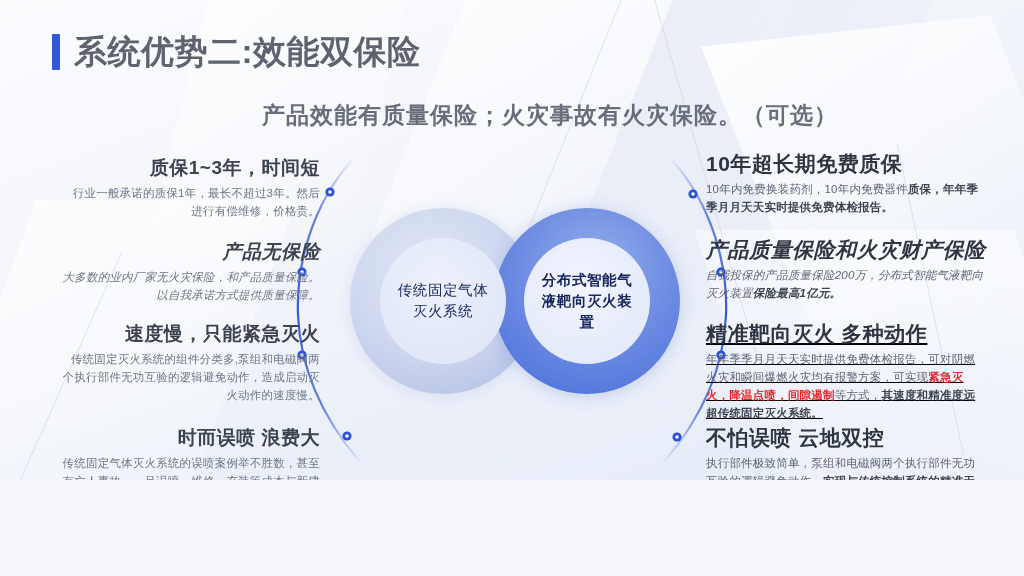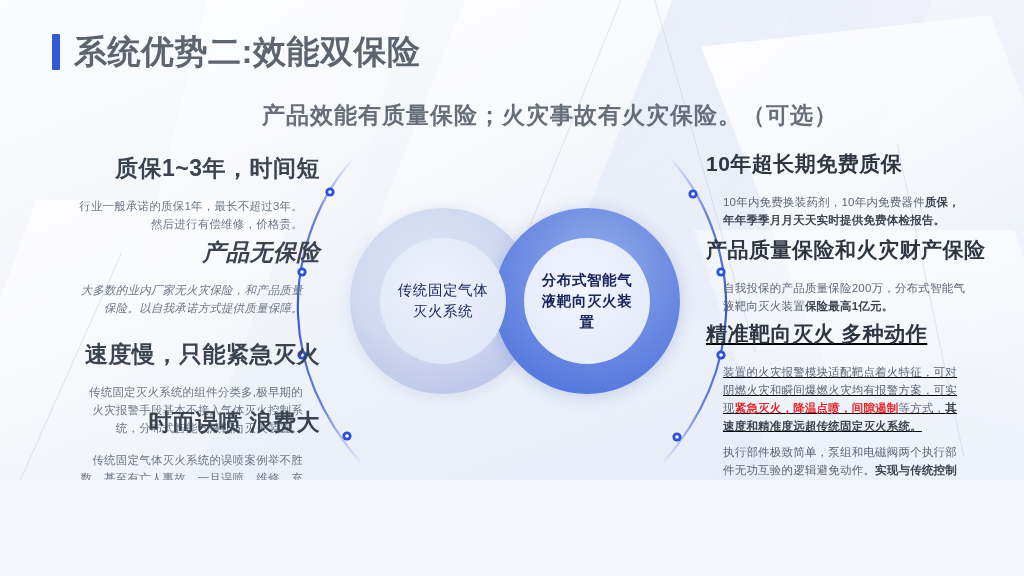--- a/index.html
+++ b/index.html
@@ -103,26 +103,26 @@
 
   
   .arcs{position:absolute;top:0;left:0;width:1024px;height:576px;pointer-events:none;}
 
   
   .col{position:absolute;top:0;}
   .col-left{left:62px;width:258px;text-align:right;}
   .col-right{left:706px;width:278px;text-align:left;}
   .item{position:absolute;width:100%;}
   .item-title{
-    font-size:23px;font-weight:bold;color:#3b4250;letter-spacing:.5px;
+    font-size:19px;font-weight:bold;color:#3b4250;letter-spacing:.5px;
     line-height:24px;margin:0 0 4px 0;white-space:nowrap;
   }
   .col-right .item-title{font-size:21px;color:#2f3642;}
   .item-desc{
-    font-size:11.5px;line-height:18px;color:#6e7686;letter-spacing:.2px;margin:17px;
+    font-size:11.5px;line-height:18px;color:#6e7686;letter-spacing:.2px;margin:0;
   }
   .col-right .item-desc{color:#5e6575;}
   .item-desc .hl{color:#e8252a;font-weight:bold;}
   .item-desc .b{font-weight:bold;color:#3d4450;}
 </style>
 </head>
 <body>
 
 <div class="slide">
 
@@ -197,41 +197,42 @@
 
   <div class="col col-left">
     <div class="item" style="top:156px;">
       <p class="item-title">质保1~3年，时间短</p>
       <p class="item-desc">行业一般承诺的质保1年，最长不超过3年。然后进行有偿维修，价格贵。</p>
     </div>
     <div class="item" style="top:240px;font-style:italic;">
       <p class="item-title">产品无保险</p>
       <p class="item-desc">大多数的业内厂家无火灾保险，和产品质量保险。以自我承诺方式提供质量保障。</p>
     </div>
-    <div class="item" style="top:342px;text-align:right;">
+    <div class="item" style="top:322px;text-align:right;">
       <p class="item-title">速度慢，只能紧急灭火</p>
-      <p class="item-desc">传统固定灭火系统的组件分类多,极早期的火灾报警手段基本不接入气体灭火控制系统，分布式智能气液靶向灭火装置。</p>
-    </div>
-    <div class="item" style="top:410px;">
+      <p class="item-desc">传统固定灭火系统的组件分类多,泵组和电磁阀两个执行部件无功互验的逻辑避免动作，造成启动灭火动作的速度慢。</p>
+    </div>
+    <div class="item" style="top:426px;">
       <p class="item-title">时而误喷 浪费大</p>
       <p class="item-desc">传统固定气体灭火系统的误喷案例举不胜数，甚至有亡人事故。一旦误喷，维修、充装等成本与新建基本接近。</p>
     </div>
   </div>
 
   <div class="col col-right">
     <div class="item" style="top:152px;">
       <p class="item-title">10年超长期免费质保</p>
       <p class="item-desc"><span>10年内免费换装药剂，10年内免费器件</span><span class="b">质保，年年季季月月天天实时提供免费体检报告。</span></p>
     </div>
-    <div class="item" style="top:238px;">
+    <div class="item" style="top:238px;font-style:italic;">
       <p class="item-title">产品质量保险和火灾财产保险</p>
       <p class="item-desc"><span>自我投保的产品质量保险200万，分布式智能气液靶向灭火装置</span><span class="b">保险最高1亿元。</span></p>
     </div>
     <div class="item" style="top:322px;text-decoration:underline;">
       <p class="item-title">精准靶向灭火 多种动作</p>
-      <p class="item-desc"><span>装置的火灾报警模块适配靶点着火特征，可对阴燃火灾和瞬间爆燃火灾均有报警方案，可实现</span><span class="hl">紧急灭火，降温点喷，间隙遏制</span><span>等方式，</span><span class="b">其速度和精准度远超传统固定灭火系统。</span></p>
+      <p class="item-desc"><span>年年季季月月天天实时提供免费体检报告，可对阴燃火灾和瞬间爆燃火灾均有报警方案，可实现</span><span class="hl">紧急灭火，降温点喷，间隙遏制</span><span>等方式，</span><span class="b">其速度和精准度远超传统固定灭火系统。</span></p>
     </div>
     <div class="item" style="top:426px;">
+      <p class="item-title">不怕误喷 云地双控</p>
       <p class="item-desc"><span>执行部件极致简单，泵组和电磁阀两个执行部件无功互验的逻辑避免动作。</span><span class="b">实现与传统控制系统的精准无缝对接。</span></p>
     </div>
   </div>
 
 </div>
 
 </body></html>

